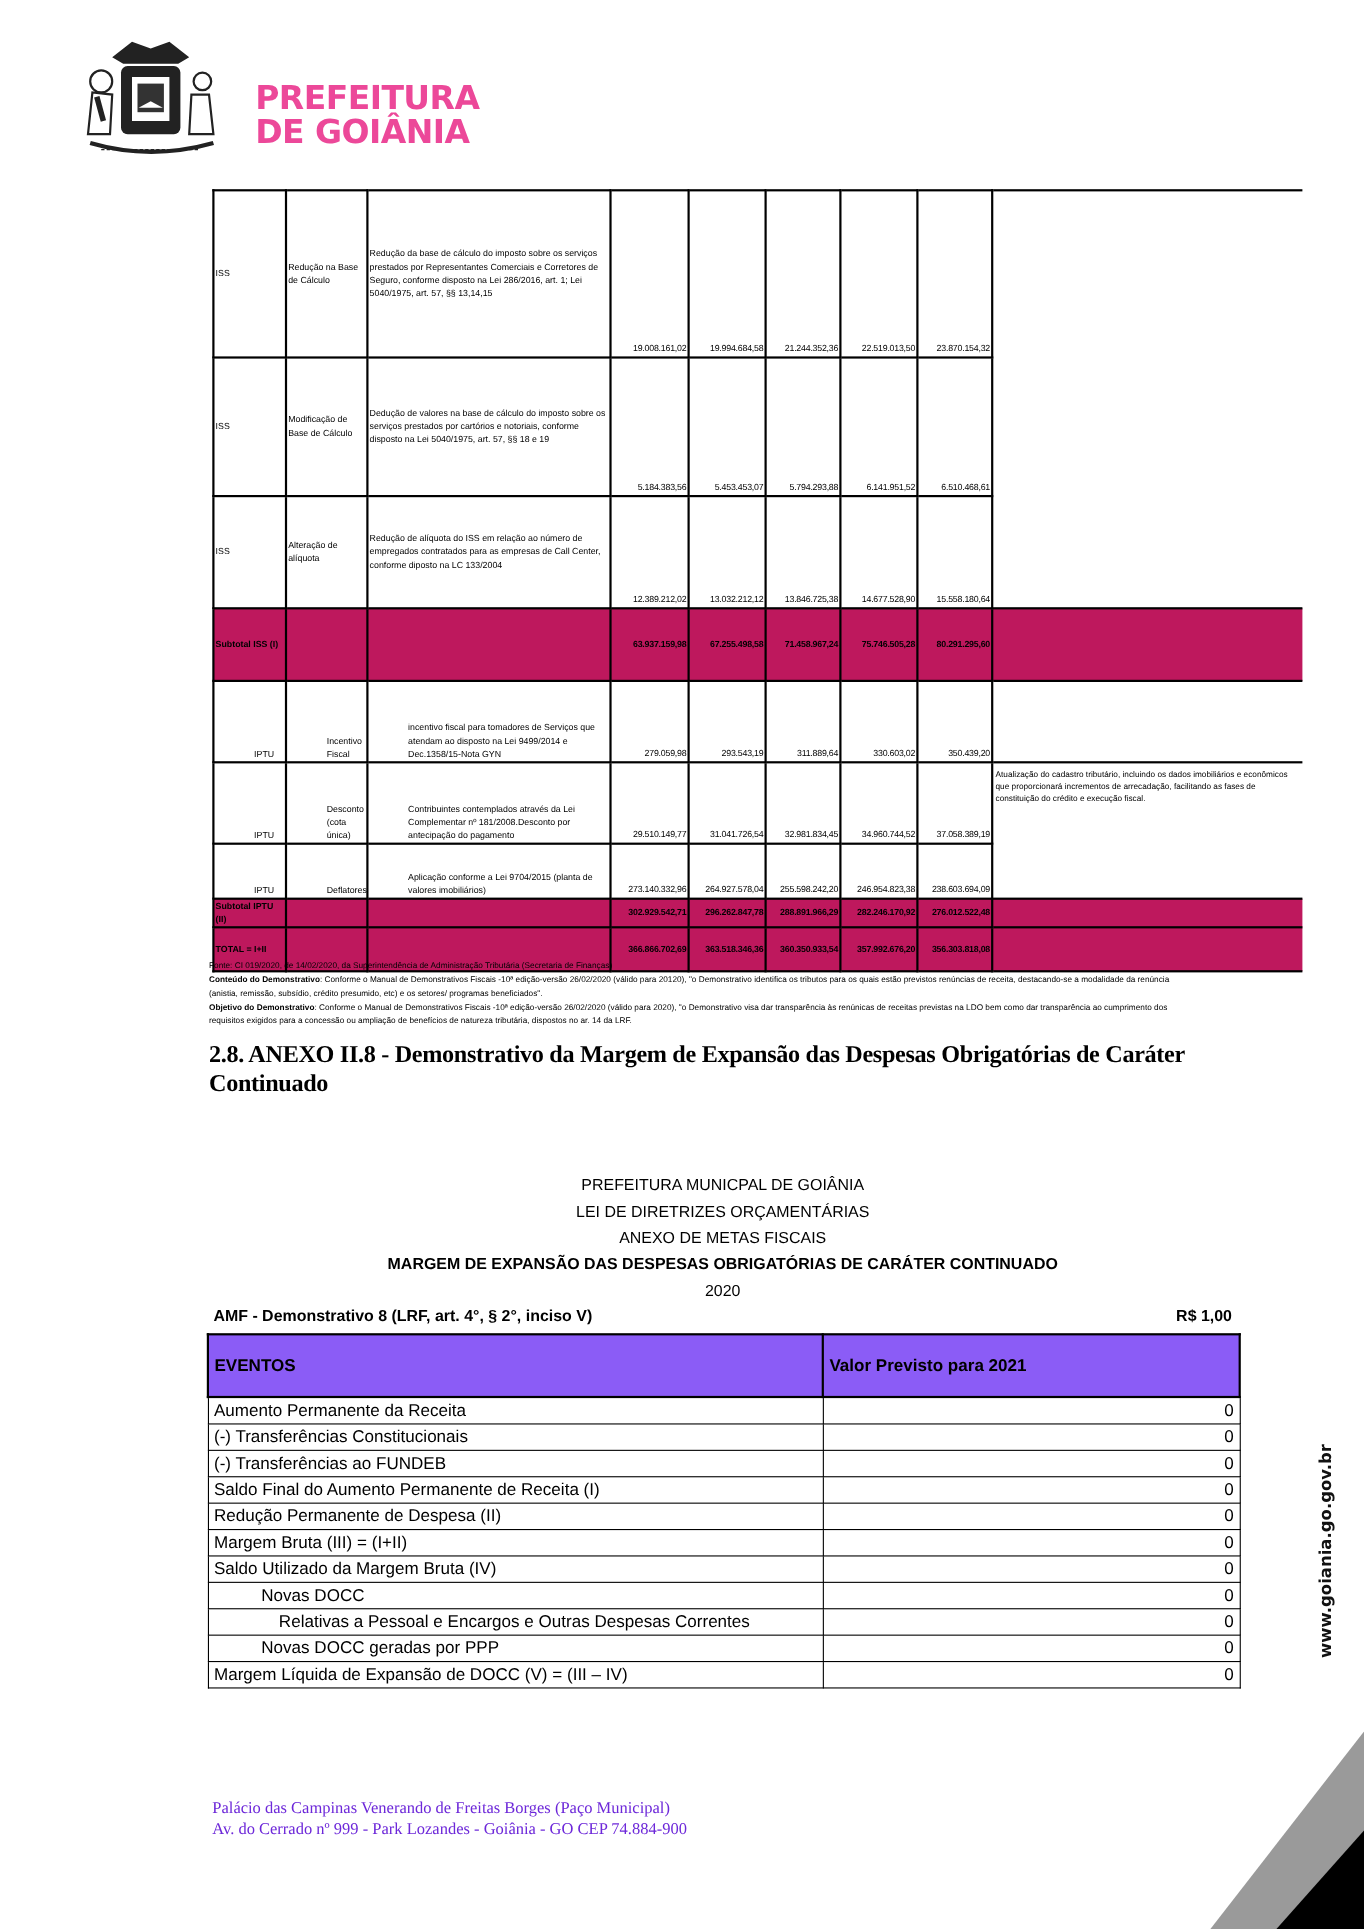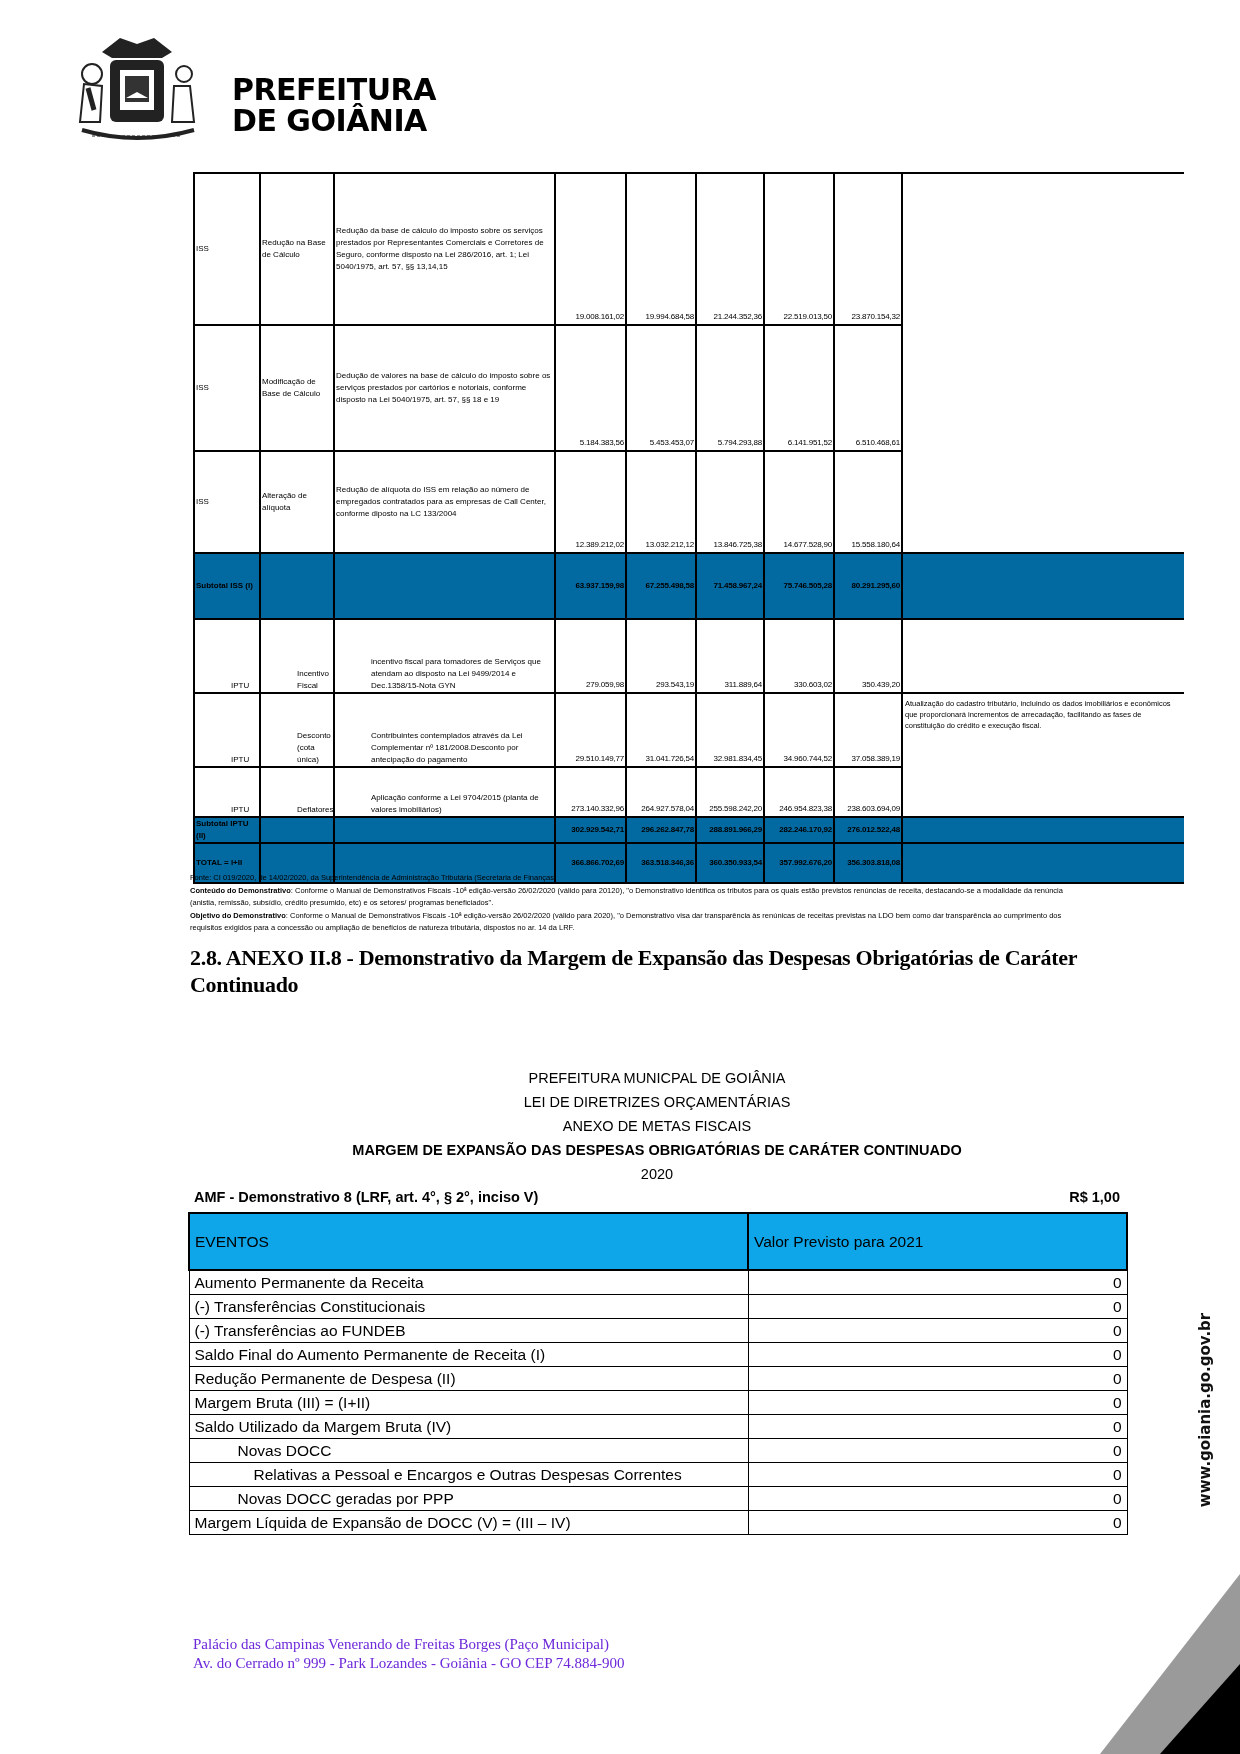--- a/index.html
+++ b/index.html
@@ -1,48 +1,48 @@
 <!DOCTYPE html>
 <html><head>
 <meta charset="utf-8">
 <style>
   html, body { margin: 0; padding: 0; background: #ffffff; }
   body { width: 1240px; height: 1754px; position: relative; overflow: hidden; font-family: "Liberation Sans", sans-serif; color: #000; }
 
   
   .logo { position: absolute; left: 62px; top: 30px; width: 150px; height: 120px; }
-  .brand { position: absolute; left: 232px; top: 74px; font-family: "DejaVu Sans", sans-serif; font-weight: 900; font-size: 30px; line-height: 31px; letter-spacing: -0.5px; color: #000000; }
+  .brand { position: absolute; left: 232px; top: 74px; font-family: "DejaVu Sans", sans-serif; font-weight: 900; font-size: 30px; line-height: 31px; letter-spacing: -0.5px; color: #ec4899; }
 
   
   .renuncia { position: absolute; left: 193px; top: 172px; width: 990px; border-collapse: collapse; table-layout: fixed; font-family: "Liberation Sans", sans-serif; font-size: 8px; line-height: 12px; }
   .renuncia td { border: 2px solid #000; padding: 0 1px; vertical-align: middle; }
   .renuncia td.num { text-align: right; vertical-align: bottom; white-space: nowrap; font-size: 8px; padding-bottom: 1px; letter-spacing: -0.2px; }
   .renuncia td.bottom { vertical-align: bottom; padding-left: 36px; }
-  .renuncia tr.gray td { background: #0369a1; font-weight: bold; }
+  .renuncia tr.gray td { background: #be185d; font-weight: bold; }
   .renuncia tr.gray td.num { vertical-align: middle; }
   .renuncia td.comp { vertical-align: top; font-size: 7.5px; line-height: 11px; padding: 4px 2px; border-left: 2px solid #000; }
   .renuncia td.noborder-r { border-right: none; }
 
   .notes { position: absolute; left: 190px; top: 872px; width: 900px; font-size: 7.5px; line-height: 12.5px; }
   .notes b { font-weight: bold; }
 
   
   .section-title { position: absolute; left: 190px; top: 944px; width: 920px; font-family: "Liberation Serif", serif; font-weight: bold; font-size: 22px; line-height: 27px; letter-spacing: -0.3px; }
 
   
   .demo-head { position: absolute; left: 188px; top: 1066px; width: 938px; text-align: center; font-family: "Liberation Sans", sans-serif; font-size: 14.5px; line-height: 24px; }
   .demo-head .bold { font-weight: bold; }
 
   .amf-line { position: absolute; left: 194px; top: 1189px; width: 926px; font-weight: bold; font-size: 14.5px; }
   .amf-line .right { position: absolute; right: 0; top: 0; }
 
   
   .margem { position: absolute; left: 188px; top: 1212px; width: 938px; border-collapse: collapse; table-layout: fixed; font-size: 15.5px; }
   .margem td { border: 1.5px solid #000; padding: 0 5px; height: 23px; line-height: 23px; white-space: nowrap; }
-  .margem tr.head td { background: #0ea5e9; font-weight: normal; height: 55px; line-height: 18px; border-width: 2px; }
+  .margem tr.head td { background: #8b5cf6; font-weight: bold; height: 55px; line-height: 18px; border-width: 2px; }
   .margem td.val { text-align: right; }
   .margem td.ind1 { padding-left: 48px; }
   .margem td.ind2 { padding-left: 64px; }
 
   
   .footer { position: absolute; left: 193px; top: 1635px; font-family: "Liberation Serif", serif; font-size: 15px; line-height: 19px; color: #6d28d9; }
   .side-url { position: absolute; left: 1185px; top: 1315px; width: 40px; height: 190px; }
   .side-url span { position: absolute; left: 50%; top: 50%; transform: translate(-50%, -50%) rotate(-90deg); font-family: "DejaVu Sans", sans-serif; font-weight: bold; font-size: 15px; white-space: nowrap; color: #111; }
   .corner { position: absolute; right: 0; bottom: 0; width: 140px; height: 180px; }
 </style>

